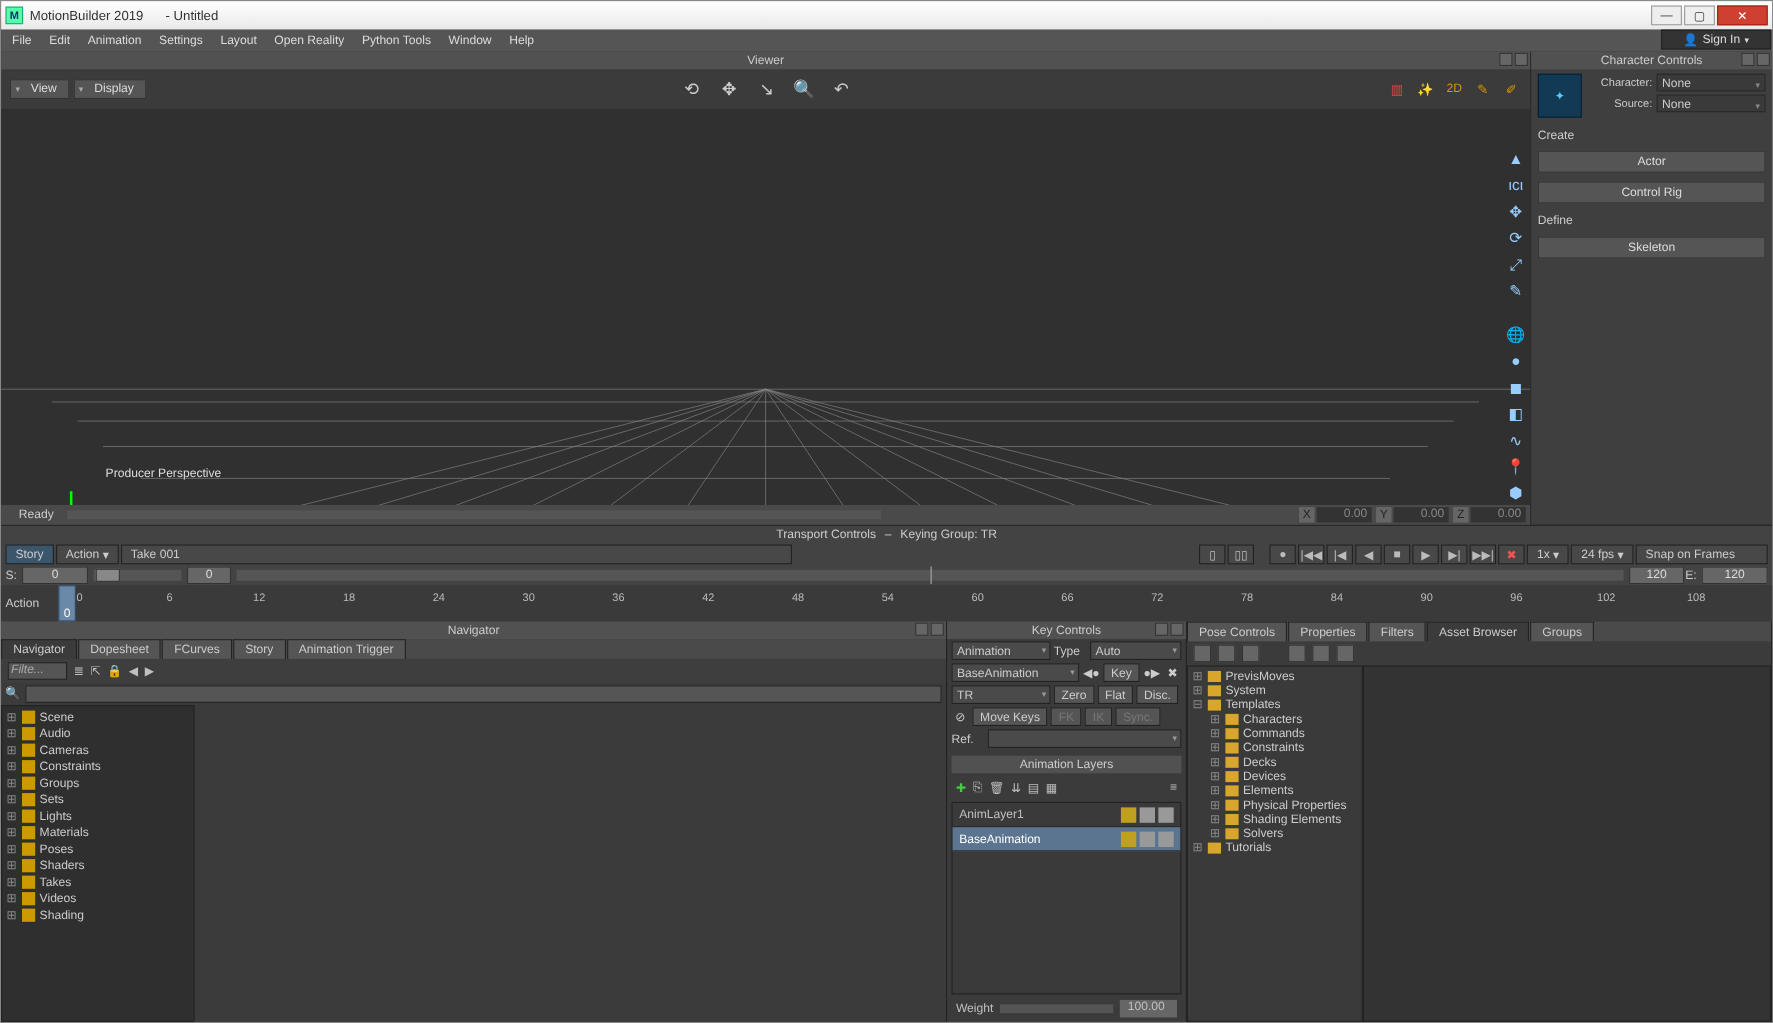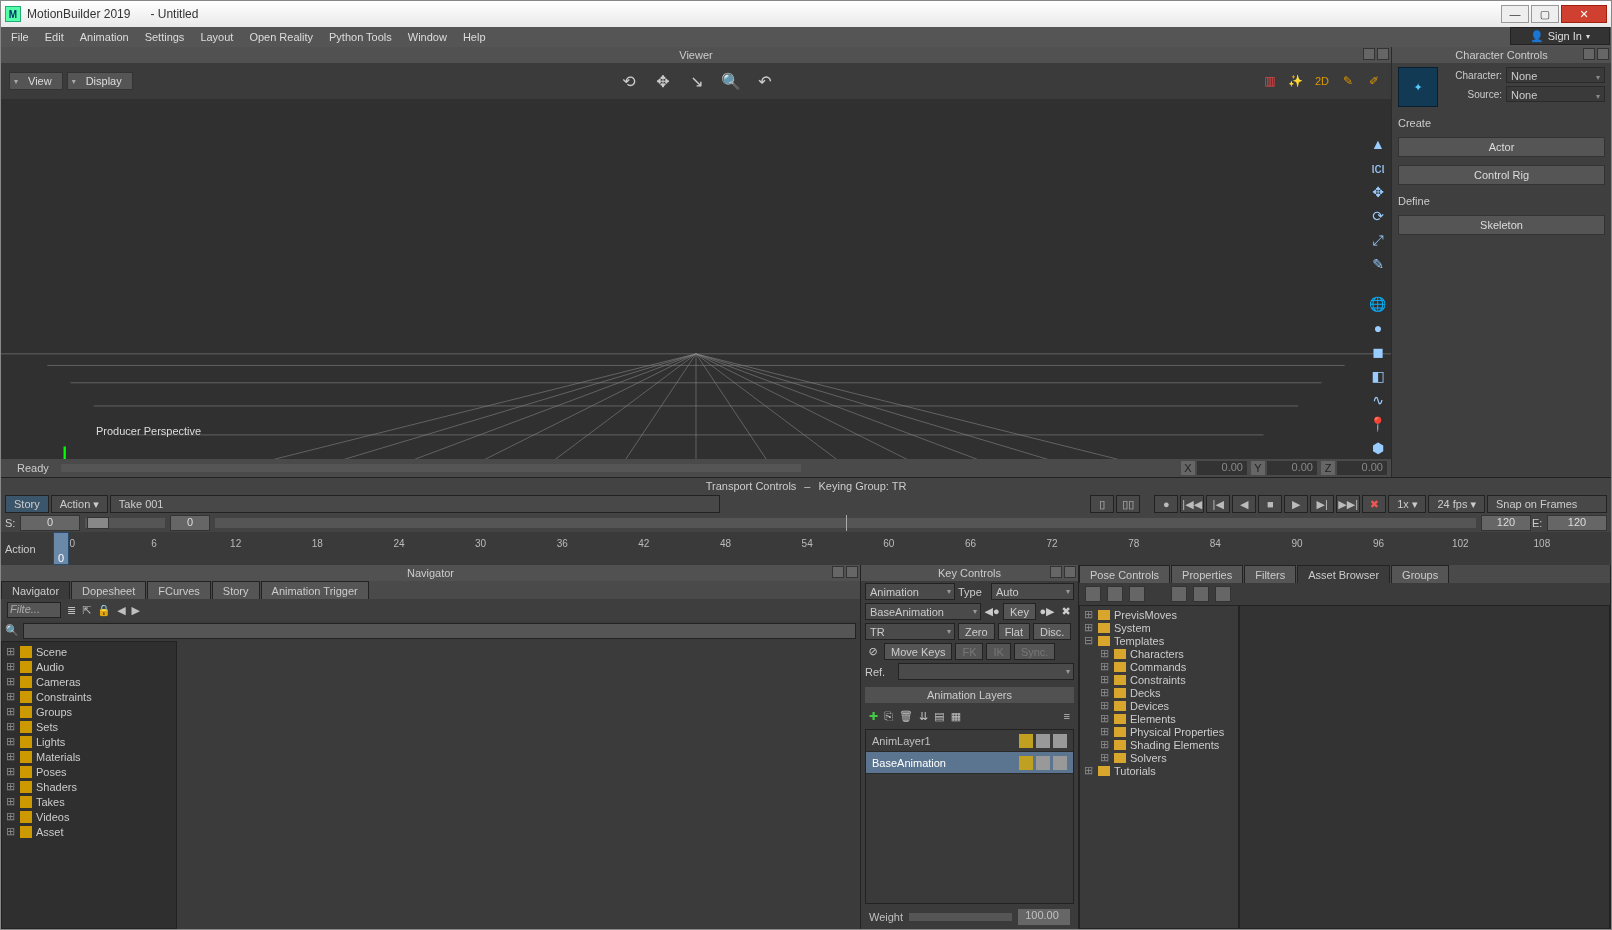--- a/index.html
+++ b/index.html
@@ -482,21 +482,21 @@
               <span>Takes</span>
             </div>
             <div class="node">
               <span class="exp">⊞</span>
               <span class="ic"></span>
               <span>Videos</span>
             </div>
             <div class="node">
               <span class="exp">⊞</span>
               <span class="ic"></span>
-              <span>Asset</span>
+              <span>Shading</span>
             </div>
           </div>
         <div style="flex:1; background:#3b3b3b"></div>
       </div>
     </div>
 
     <div class="bp key">
       <div class="panel-hdr">
         <span>Key Controls</span>
         <div class="pbtn">

